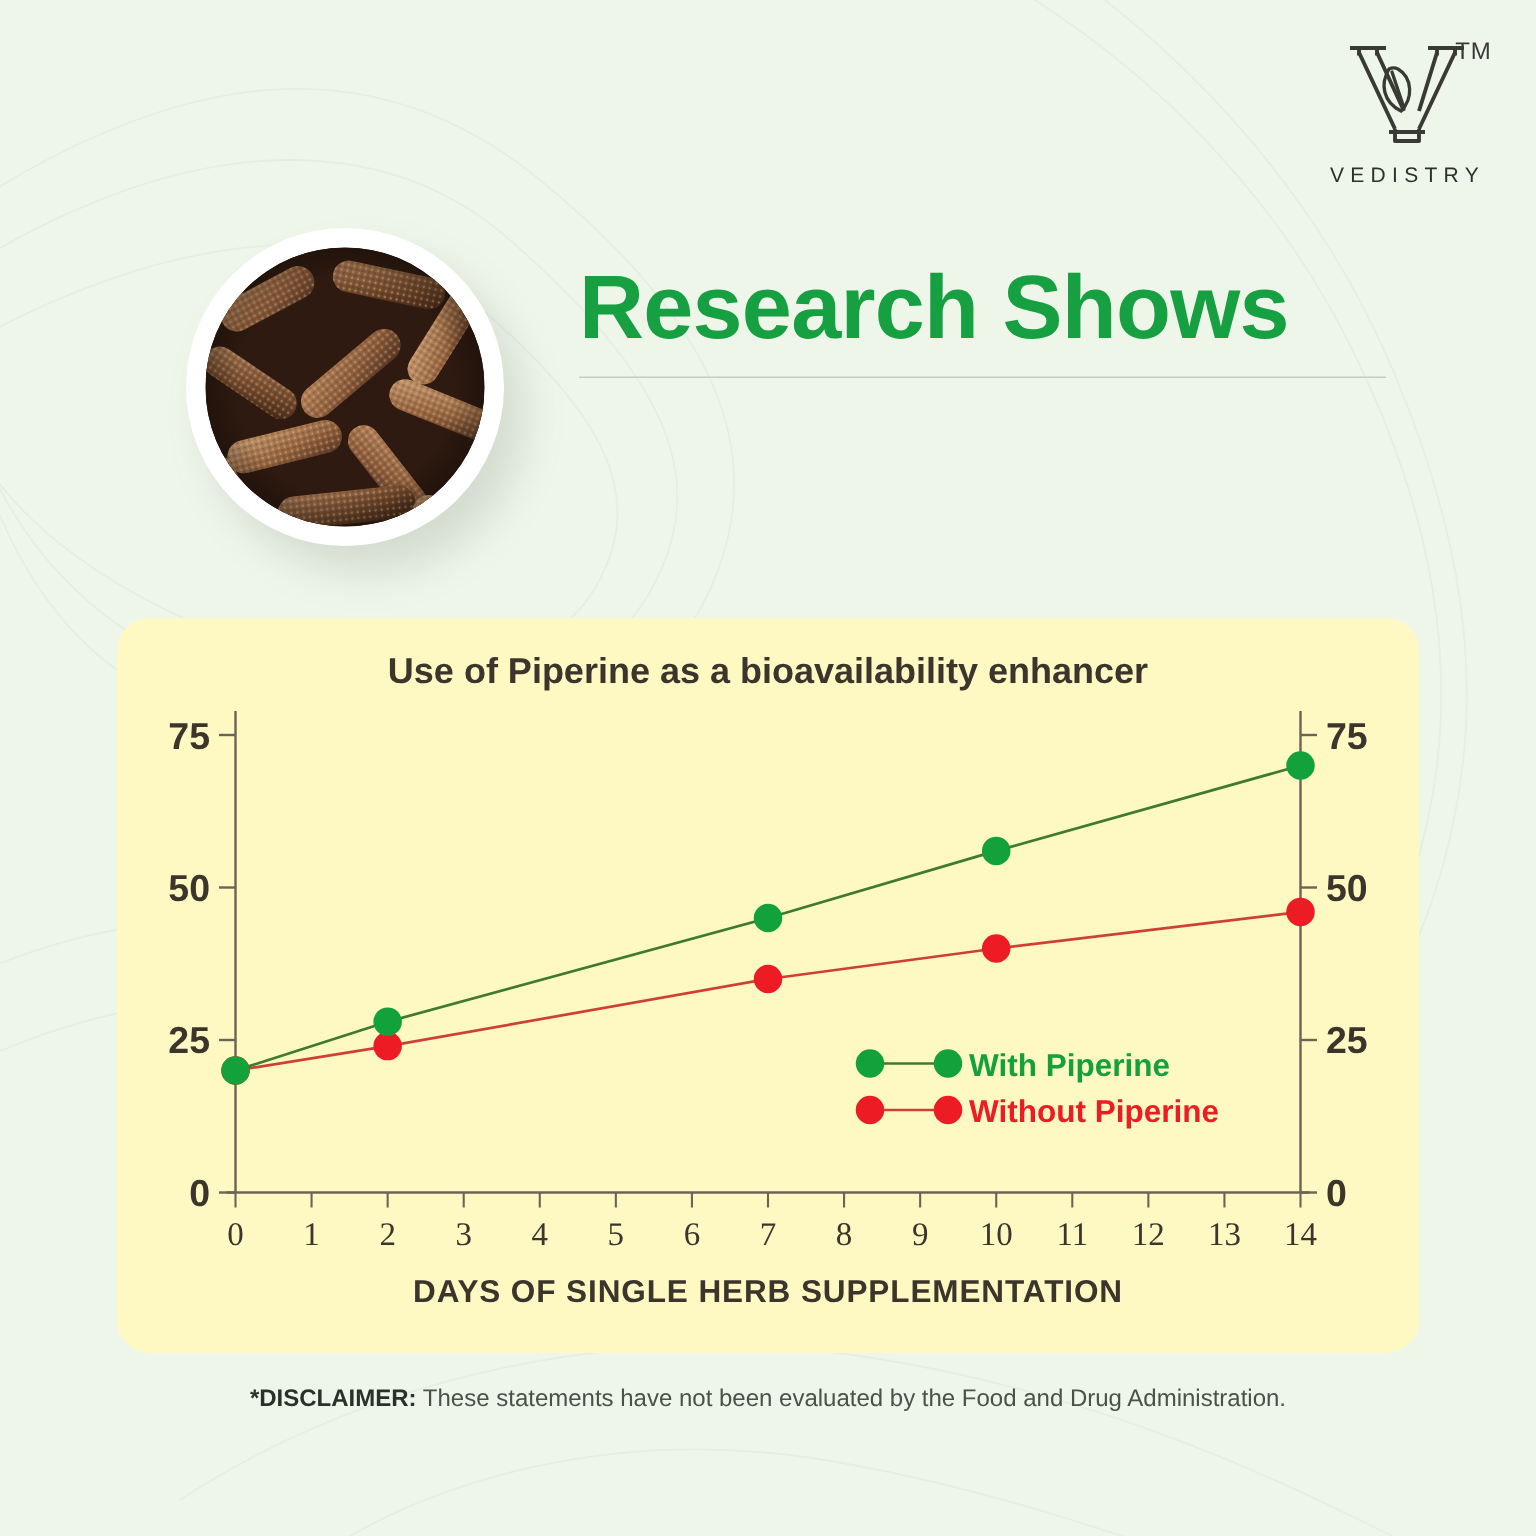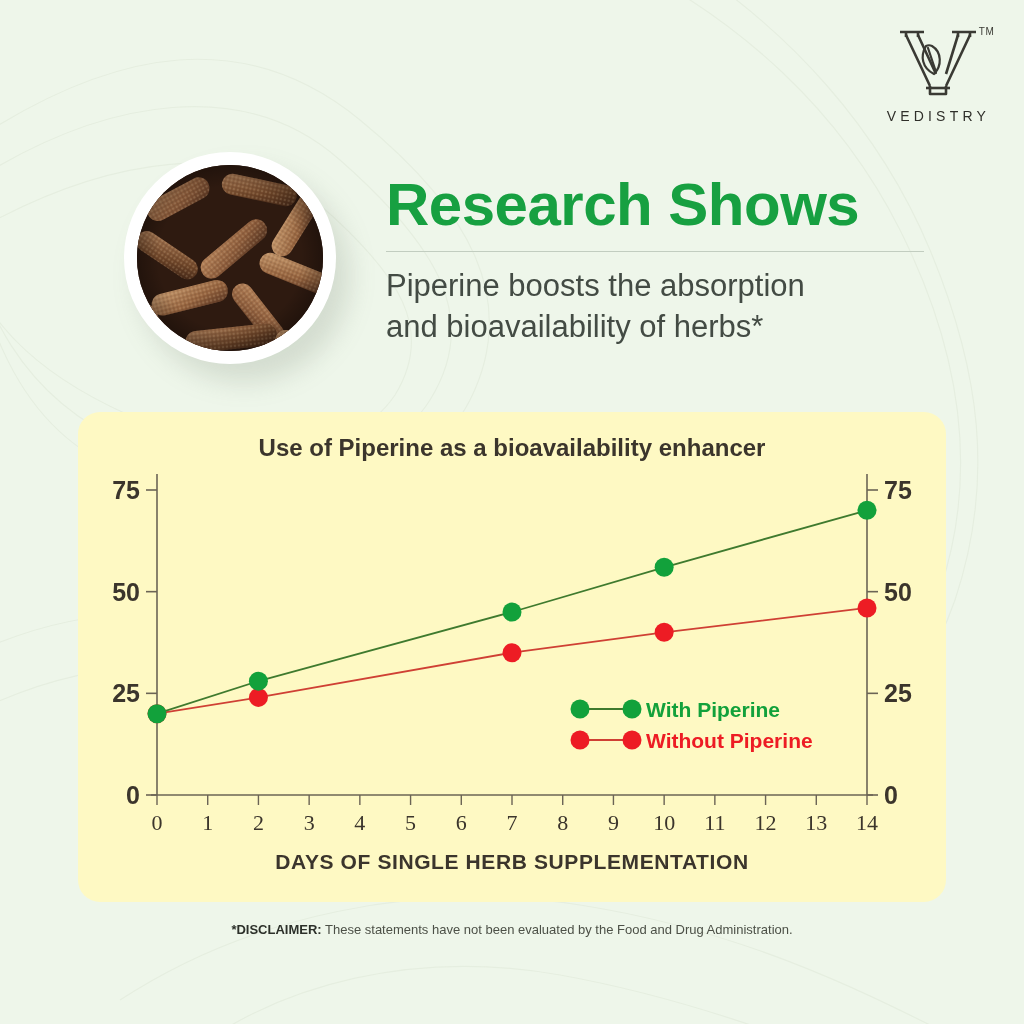--- a/index.html
+++ b/index.html
@@ -16,21 +16,21 @@
   }
 
   
   #logo{
     position:absolute; top:22px; right:34px; z-index:5;
     display:flex; flex-direction:column; align-items:center;
   }
   #logo .mark{ position:relative; width:96px; height:80px; }
   #logo .tm{
     position:absolute; top:4px; right:-8px;
-    font-size:10px; letter-spacing:.5px; color:#3a3a34;
+    font-size:16px; letter-spacing:.5px; color:#3a3a34;
   }
   #logo .wordmark{
     margin-top:6px;
     font-size:14px; letter-spacing:4.2px; font-weight:400;
     color:#2f2f2a; font-family:"Liberation Sans", sans-serif;
   }
 
   
   #hero{ position:absolute; top:150px; left:0; width:1024px; z-index:4; }
   #hero-photo{
@@ -69,21 +69,21 @@
   #x-axis-label{
     position:absolute; bottom:28px; left:0; width:100%;
     text-align:center; font-size:21px; font-weight:700;
     letter-spacing:.6px; color:#3b352c;margin-top:27px;
   }
 
   
   #disclaimer{
     position:absolute; left:0; top:918px; width:1024px;
     text-align:center; z-index:4;
-    font-size:13px; line-height:1.9; color:#4c5047;
+    font-size:16px; line-height:1.9; color:#4c5047;
   }
   #disclaimer b{ color:#2c302a; font-weight:700; }
 </style>
 </head>
 <body>
 
 <svg id="bg-texture" viewBox="0 0 1024 1024" preserveAspectRatio="none">
   <g fill="none" stroke="#dfe8d8" stroke-width="1.2">
     <path d="M-40,150 C120,40 250,30 360,120 C470,210 520,300 470,400 C420,500 240,520 120,470 C10,425 -30,300 -40,150 Z"></path>
     <path d="M-40,190 C110,90 250,80 340,160 C440,248 480,320 430,400 C380,480 240,490 130,445 C25,400 -25,310 -40,190 Z"></path>
@@ -196,24 +196,20 @@
           <stop offset="100%" stop-color="#000" stop-opacity=".55"></stop>
         </radialGradient>
         <rect width="186" height="186" fill="url(#vig)"></rect>
       </svg>
     </div>
   </div>
 
   <div id="hero-text">
     <div id="headline">Research Shows</div>
     <div id="headline-rule"></div>
-    <div id="subheadline">
-      <div>Piperine boosts the absorption</div>
-      <div>and bioavailability of herbs*</div>
-    </div>
   </div>
 </div>
 
 <div id="chart-panel">
   <div id="chart-title">Use of Piperine as a bioavailability enhancer</div>
   <svg id="chart-svg" width="868" height="490" viewBox="0 0 868 490">
       <line x1="79" y1="62" x2="79" y2="383" stroke="#6b6455" stroke-width="1.6"></line>
       <line x1="789" y1="62" x2="789" y2="383" stroke="#6b6455" stroke-width="1.6"></line>
       <line x1="73" y1="383" x2="795" y2="383" stroke="#6b6455" stroke-width="1.6"></line>
       <line x1="68" y1="383" x2="79" y2="383" stroke="#6b6455" stroke-width="1.6"></line>

